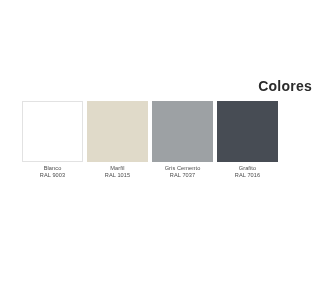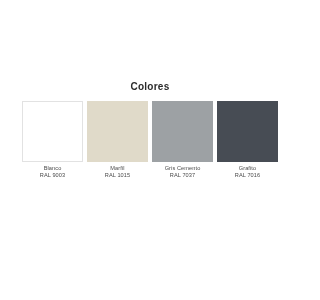--- a/index.html
+++ b/index.html
@@ -23,25 +23,25 @@
     top: 0;
     width: 300px;
     height: 300px;
     background: #ffffff;
     box-sizing: border-box;
   }
 
   
   .panel-title {
     position: absolute;
-    left: 0;
+    left: 12px;
     top: 81px;
     width: 300px;
-    text-align: center;
-    font-size: 10px;
+    text-align: right;
+    font-size: 14px;
     font-weight: bold;
     letter-spacing: 0.25px;
     color: #2b2b2b;
     line-height: 11px;
   }
 
   
   .swatch-row {
     position: absolute;
     left: 22px;

